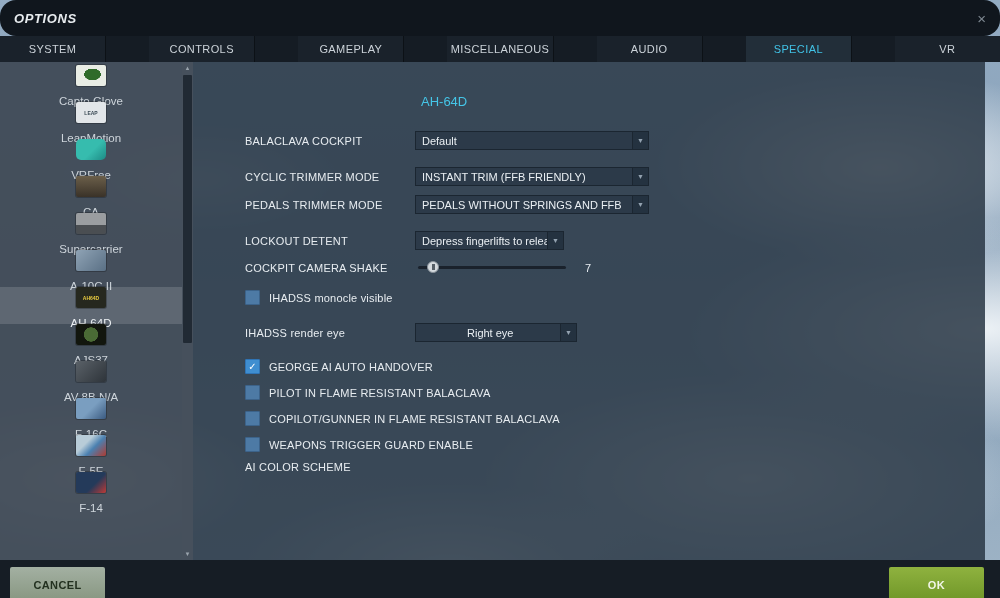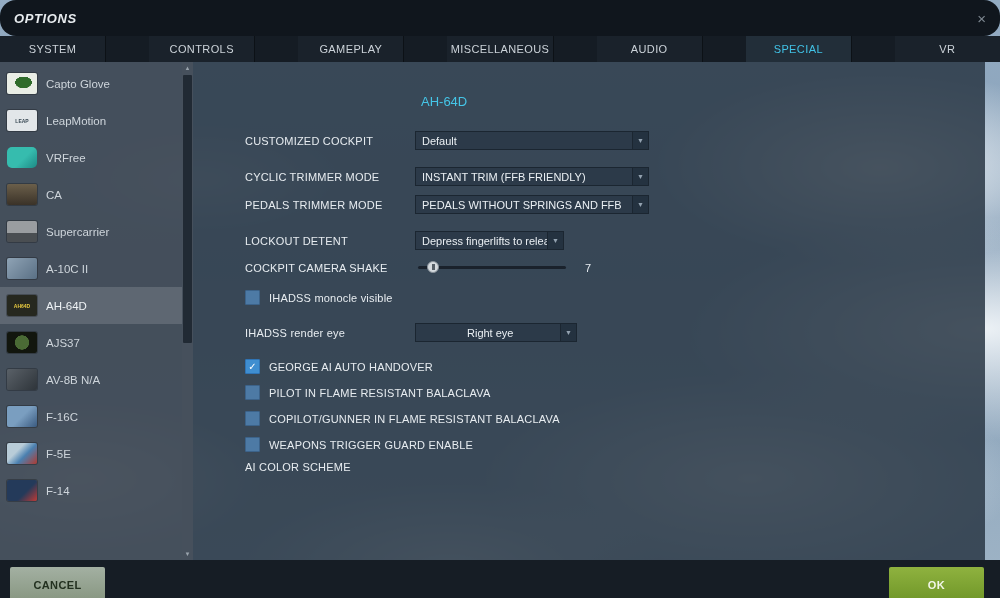--- a/index.html
+++ b/index.html
@@ -22,21 +22,21 @@
 
   
   .tabbar{position:absolute;left:0;top:36px;width:100%;height:26px;display:flex;background:#151c24;gap:43px;}
   .tab{flex:1;display:flex;align-items:center;justify-content:center;font-size:11px;color:#ccd3d9;border-right:1px solid #0c1116;background:#1a222b;letter-spacing:0.4px;cursor:pointer;}
   .tab:last-child{border-right:none;}
   .tab.active{background:#222e39;color:#41c2e6;}
 
   
   .sidebar{position:absolute;left:0;top:62px;width:193px;height:498px;background:rgba(62,72,84,0.93);}
   .side-list{position:absolute;left:0;top:3px;width:182px;}
-  .side-item{height:37px;display:flex;align-items:center;padding-left:7px;gap:9px;cursor:pointer;}
+  .side-item{height:37px;display:flex;align-items:center;gap:9px;cursor:pointer;flex-direction:column;}
   .side-item.selected{background:rgba(255,255,255,0.14);}
   .side-label{color:#ced5db;font-size:11.5px;}
   .side-item.selected .side-label{color:#eef2f5;}
   .ic{width:30px;height:21px;border-radius:2px;flex:0 0 auto;display:flex;align-items:center;justify-content:center;font-size:5px;font-weight:bold;box-shadow:0 0 0 1px rgba(0,0,0,0.25);letter-spacing:0;}
   .ic0{background:radial-gradient(ellipse at 55% 45%, #2f6b2a 35%, #e9ede5 36%);}
   .ic1{background:#e2e6e9;color:#3a4a55;}
   .ic2{background:linear-gradient(135deg,#36bcae 55%,#1d8a85);box-shadow:none;border-radius:5px;}
   .ic3{background:linear-gradient(180deg,#6b5f4a,#3a3228);}
   .ic4{background:linear-gradient(180deg,#9a9da0 0 55%,#4a4e52 55% 100%);color:#e8923a;}
   .ic5{background:linear-gradient(135deg,#d09a5a,#8a5a2a);}
@@ -165,21 +165,21 @@
       <div class="sb-thumb"></div>
       <span class="sb-arrow down">▼</span>
     </div>
   </div>
 
   <div class="main">
     <div class="main-title">AH-64D</div>
     <div class="rows">
 
       <div class="row g22">
-        <div class="row-label">CUSTOMIZED COCKPIT</div>
+        <div class="row-label">BALACLAVA COCKPIT</div>
         <div class="dropdown w232">
           <span class="dd-value">Default</span>
           <span class="dd-arrow">▼</span>
         </div>
       </div>
 
       <div class="row g17">
         <div class="row-label">CYCLIC TRIMMER MODE</div>
         <div class="dropdown w232">
           <span class="dd-value">INSTANT TRIM (FFB FRIENDLY)</span>

